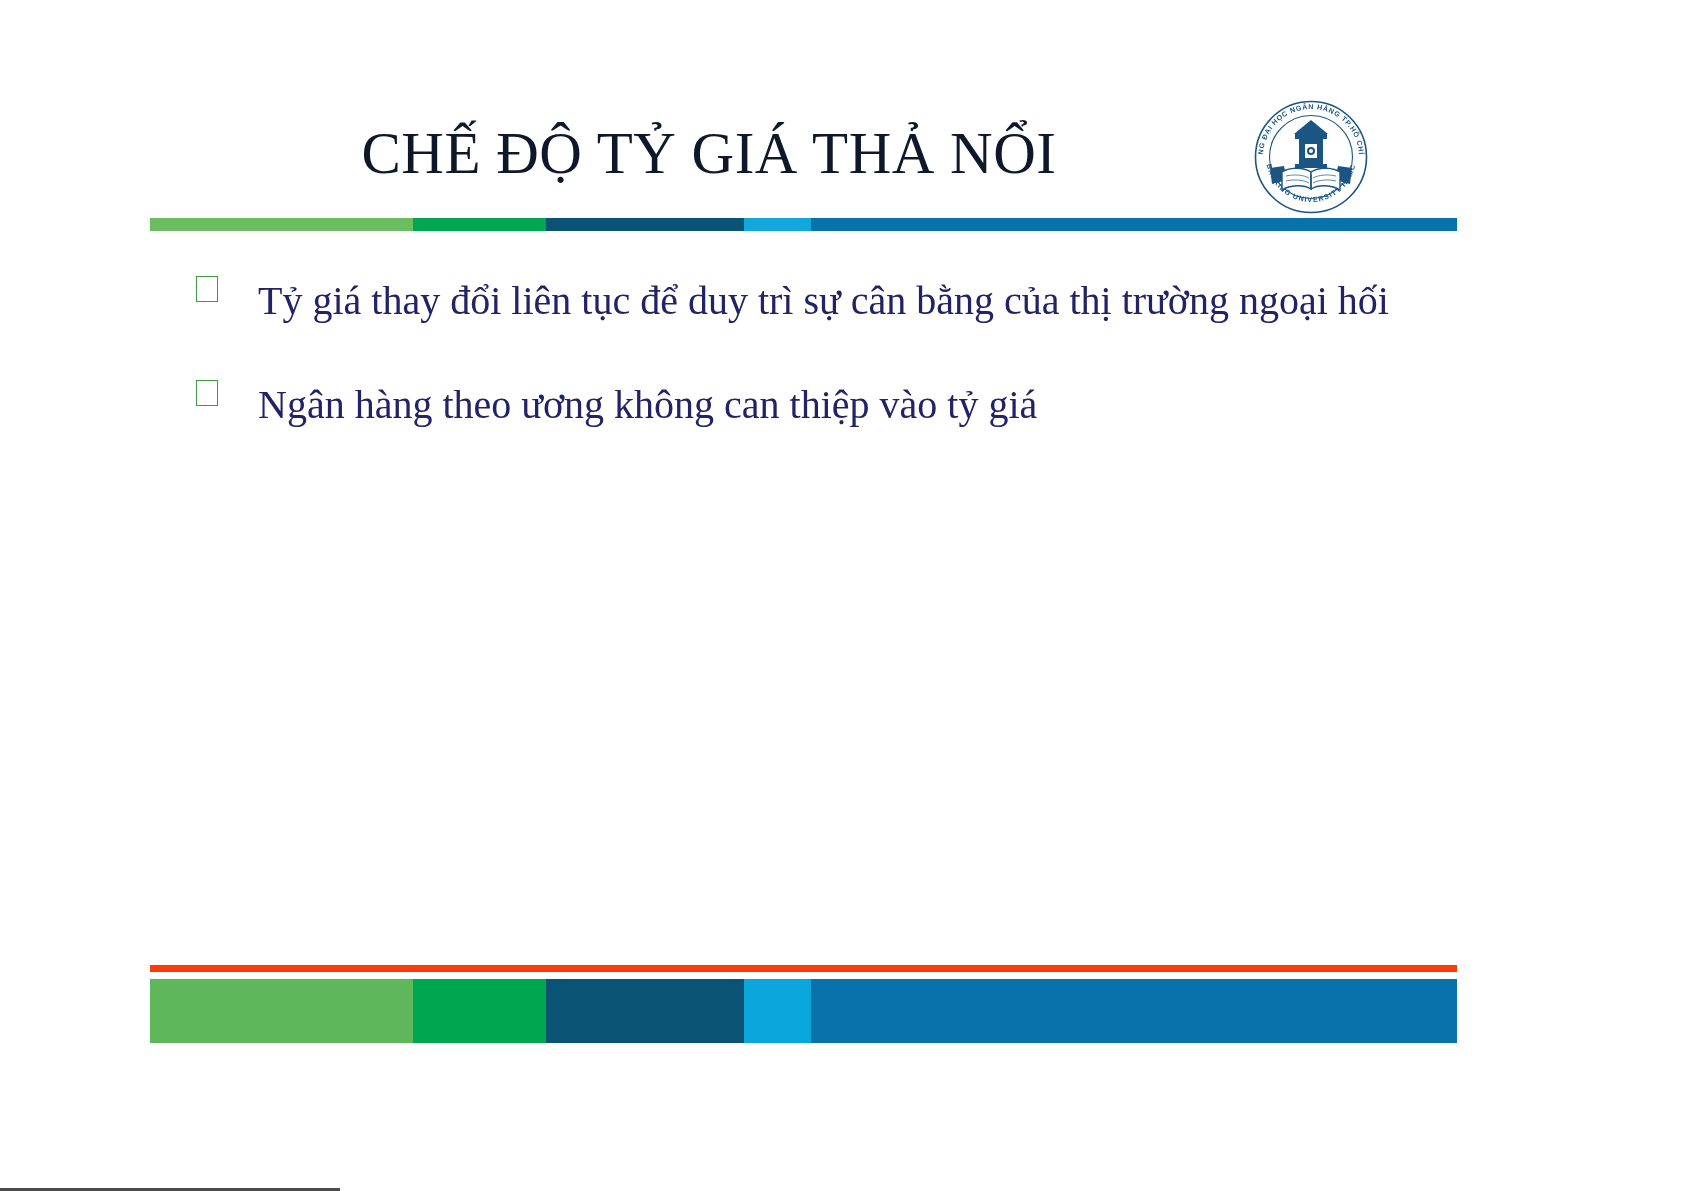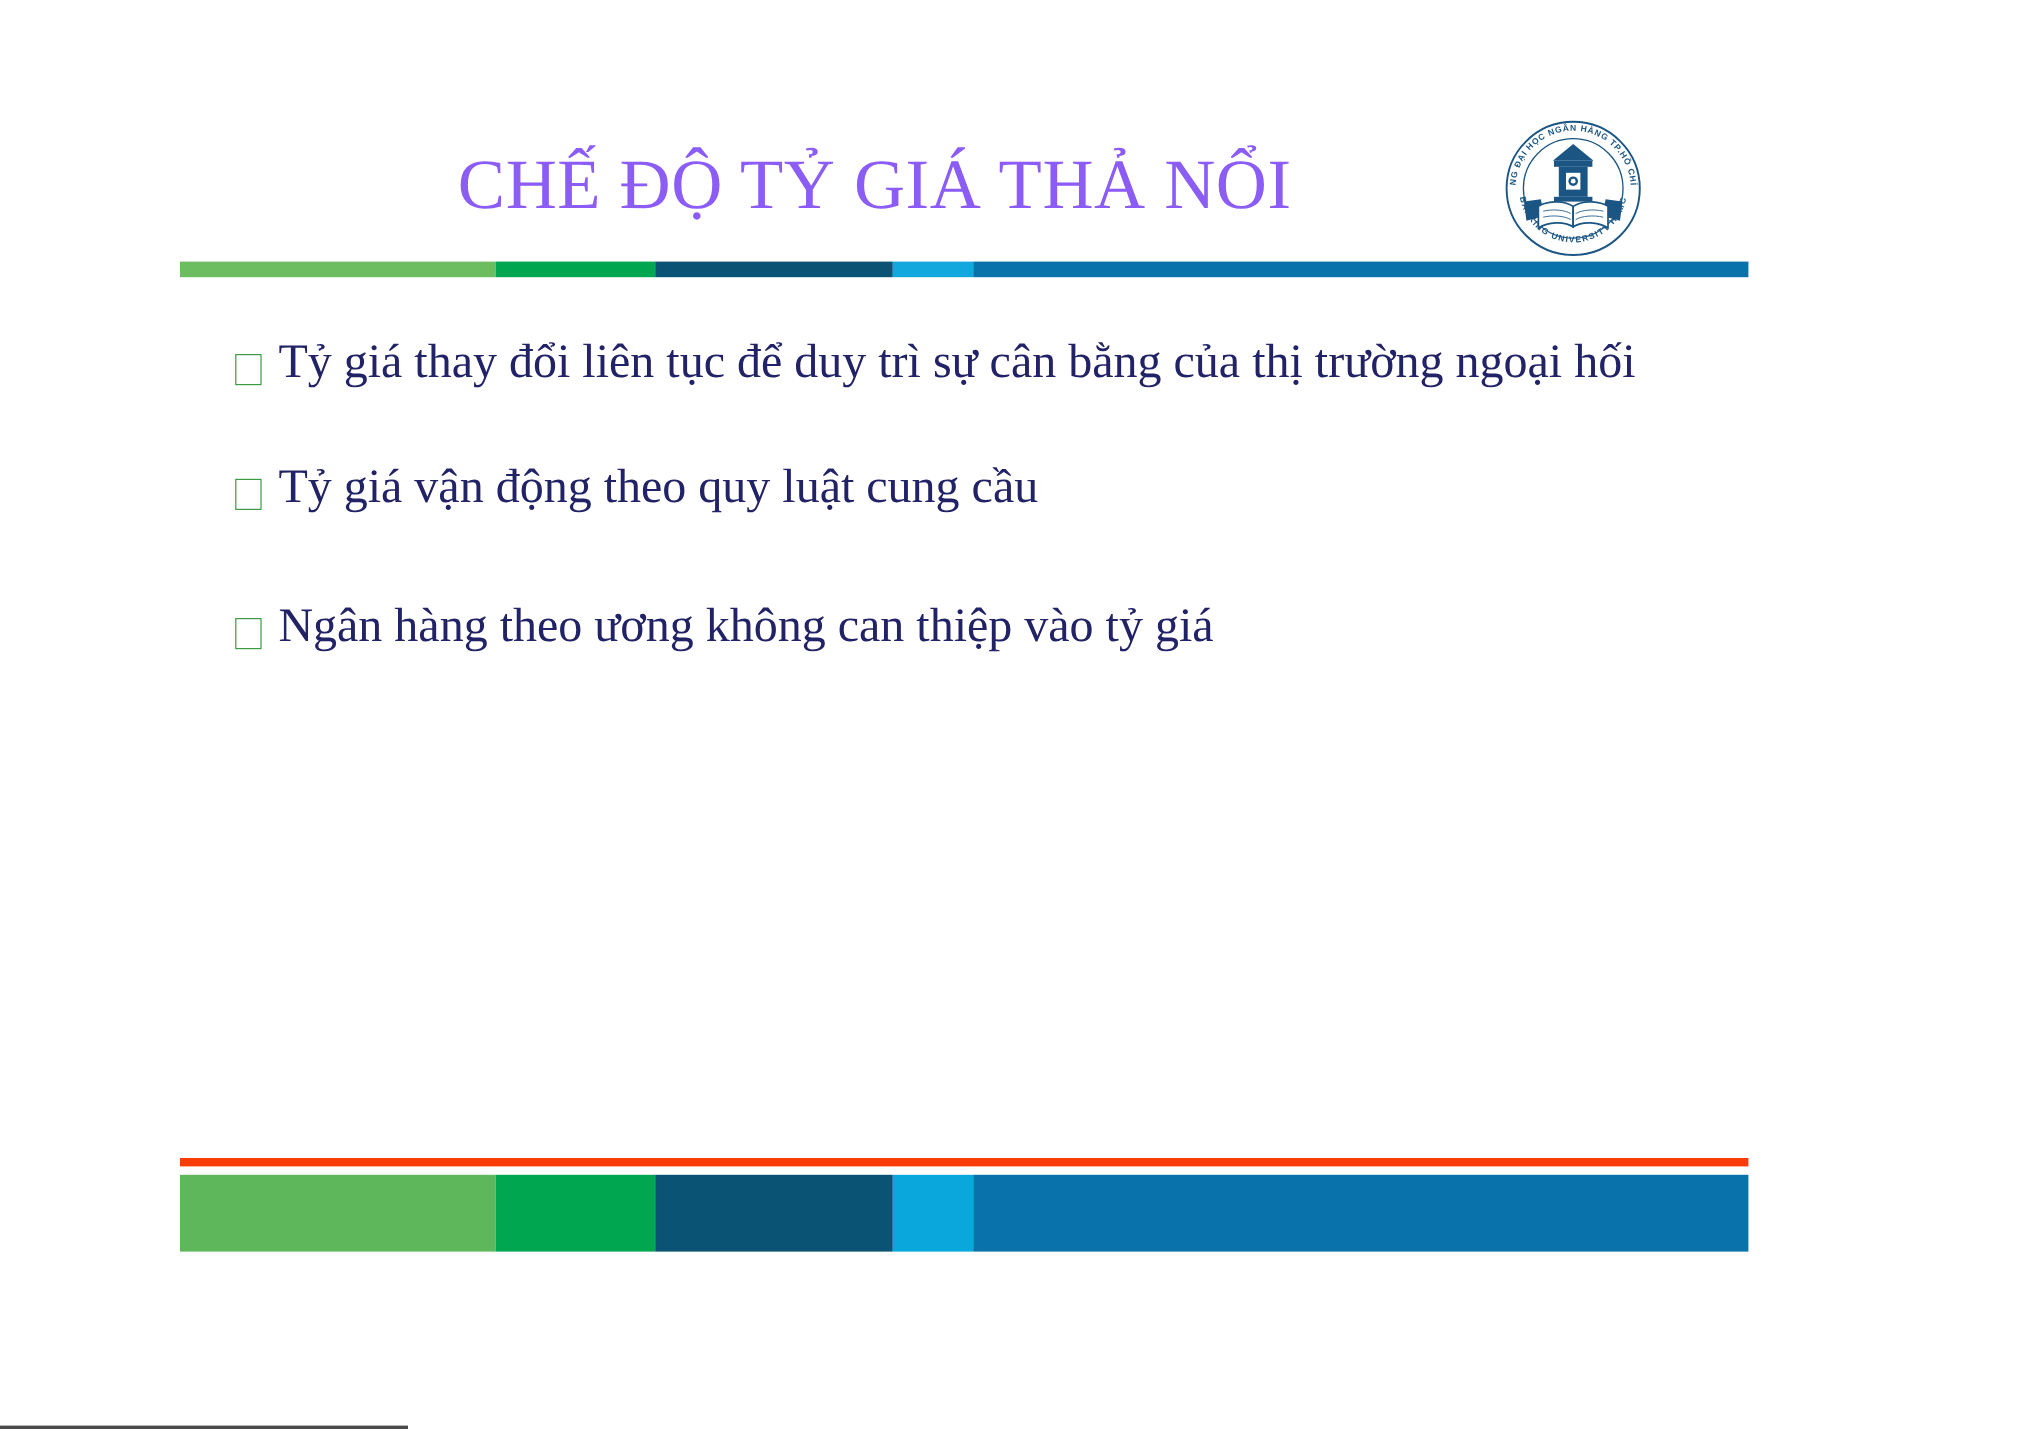--- a/index.html
+++ b/index.html
@@ -23,29 +23,29 @@
   .header {
     position: absolute;
     left: 0;
     top: 0;
     width: 1685px;
     height: 238px;
   }
 
   .title {
     position: absolute;
-    left: 164px;
+    left: 144px;
     top: 120px;
     width: 1130px;
     text-align: center;
     font-family: "Liberation Serif", "DejaVu Serif", serif;
     font-size: 59px;
     line-height: 66px;
     letter-spacing: 0.5px;
-    color: #8b5cf6;
+    color: #0f172a;
     white-space: nowrap;
   }
 
   
   .logo {
     position: absolute;
     left: 1250px;
     top: 96px;
     width: 122px;
     height: 122px;
@@ -76,22 +76,23 @@
   
   .body {
     position: absolute;
     left: 196px;
     top: 262px;
     width: 1200px;
   }
 
   .bullet-row {
     display: flex;
-    align-items: center;
+    align-items: flex-start;
     margin-bottom: 46px;
+    gap: 26px;
   }
 
   .bullet-mark {
     flex: 0 0 auto;
     width: 22px;
     height: 26px;
     border: 1.6px solid #3f9a44;
     background: #ffffff;
     margin-top: 14px;
     margin-right: 14px;
@@ -181,24 +182,20 @@
     </div>
   </div>
 
   <div class="body">
 
     <div class="bullet-row b1">
       <div class="bullet-mark"></div>
       <div class="bullet-text justified">Tỷ giá thay đổi liên tục để duy trì sự cân bằng của thị trường ngoại hối</div>
     </div>
 
-    <div class="bullet-row b2">
-      <div class="bullet-mark"></div>
-      <div class="bullet-text">Tỷ giá vận động theo quy luật cung cầu</div>
-    </div>
 
     <div class="bullet-row b3">
       <div class="bullet-mark"></div>
       <div class="bullet-text">Ngân hàng theo ương không can thiệp vào tỷ giá</div>
     </div>
 
   </div>
 
   <div class="redline"></div>
 

